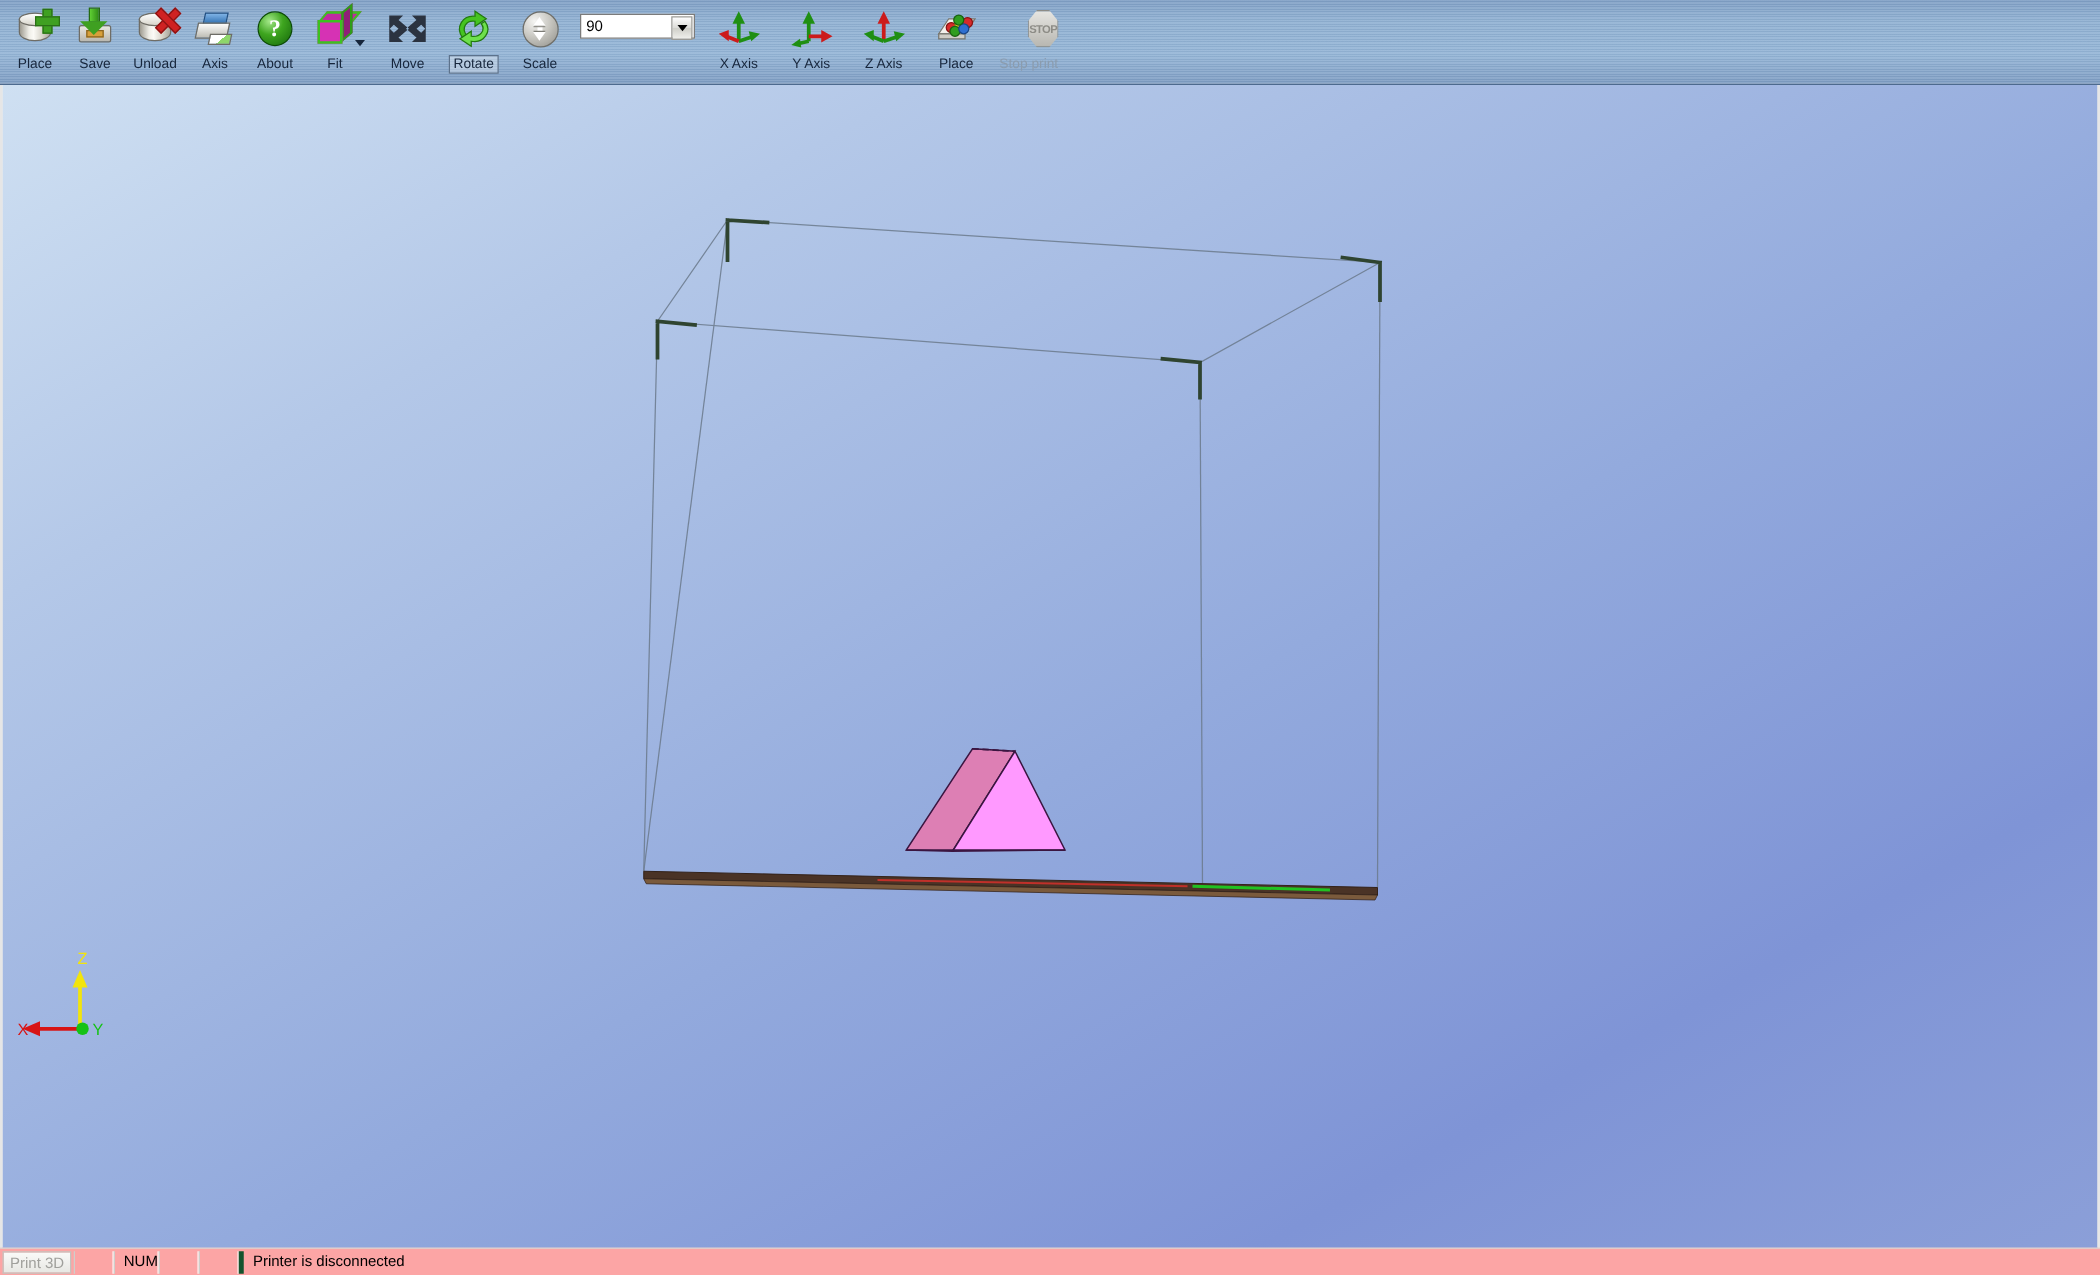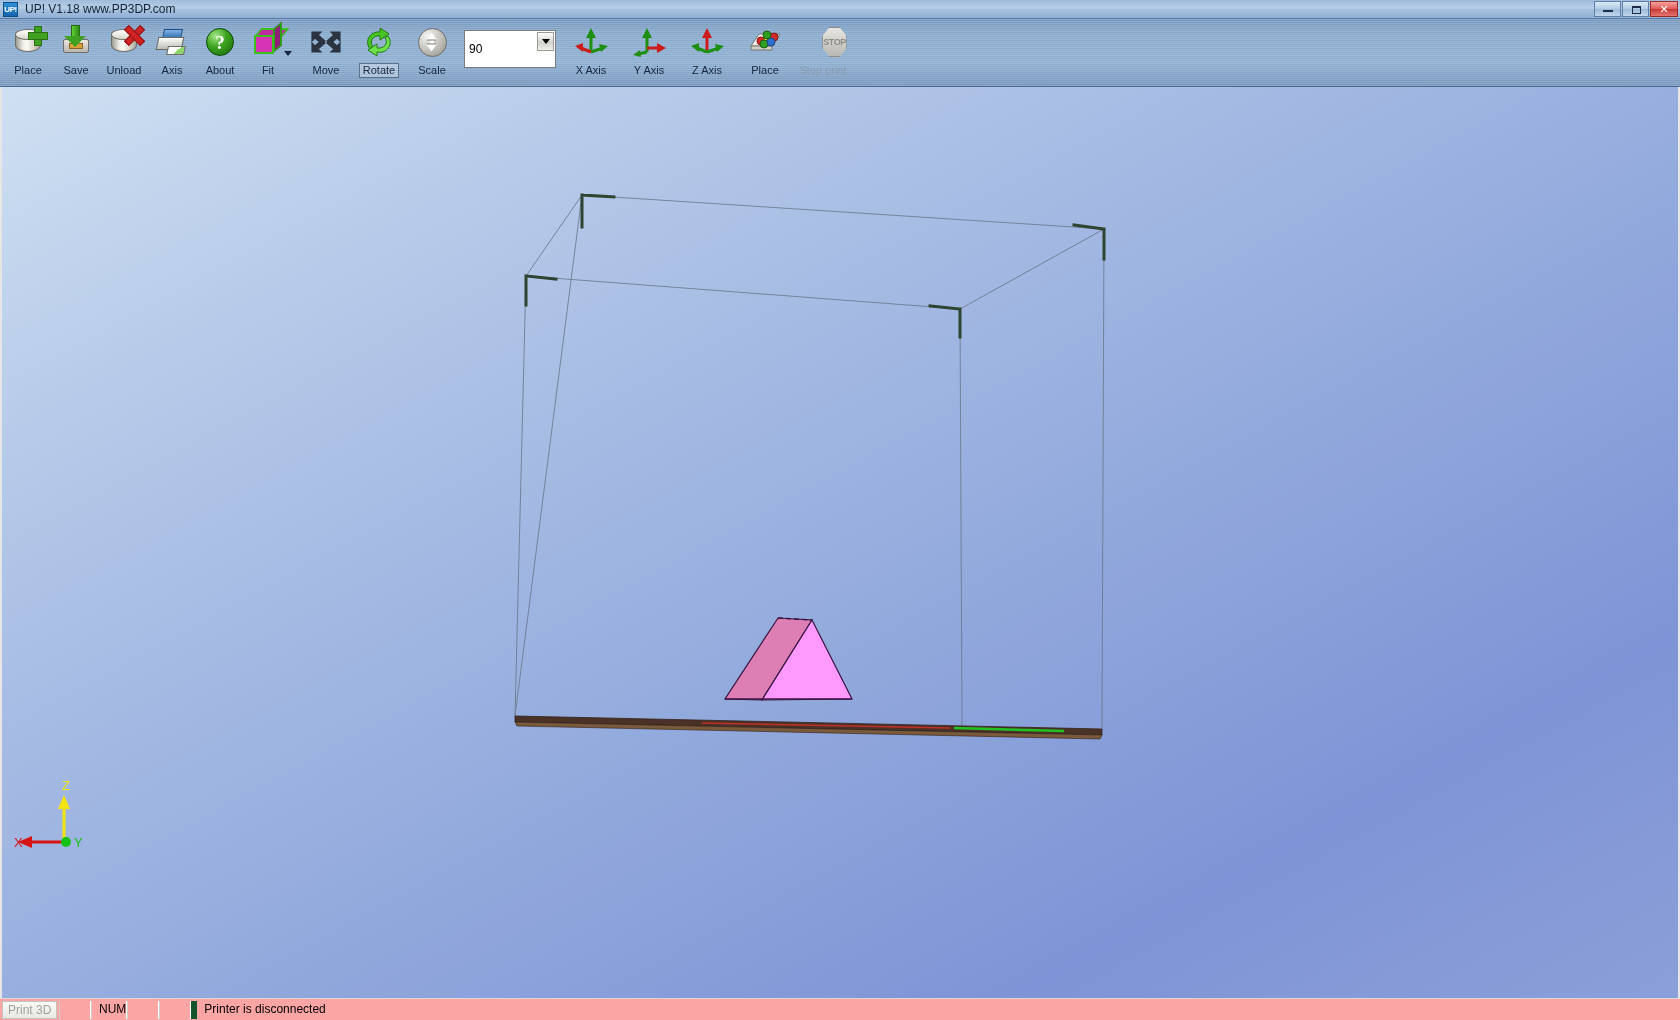--- a/index.html
+++ b/index.html
@@ -318,21 +318,21 @@
     width: 4px; height: 11px;
     background: #ffffff;
   }
 
   
   .combo-wrap {
     margin: 11px 6px 0 8px;
     flex: none;
   }
   .combo {
-    width: 92px; height: 38px;
+    width: 92px; height: 20px;
     border: 1px solid #7b7b7b;
     background: #ffffff;
     display: flex;
     align-items: center;
     position: relative;
   }
   .combo .val {
     font-size: 12px;
     color: #000000;
     padding-left: 4px;
@@ -418,47 +418,32 @@
     border-left: 1px solid #cfcfcb;
     border-right: 1px solid #ffffff;
     min-width: 32px;
     line-height: 17px;
     text-align: right;
     flex: none;
   }
   .sb-cell.num { min-width: 36px; }
   .sb-msg {
     height: 18px;
-    border-left: 6px solid #14532d;
+    border-left: 4px solid #14532d;
     line-height: 17px;
     padding-left: 7px;
     width: 400px;
     flex: none;
   }
 </style>
 </head>
 <body>
 
 <div id="app">
 
-  <div class="titlebar">
-    <div class="app-icon">UP!</div>
-    <div class="title-text">UP! V1.18  www.PP3DP.com</div>
-    <div class="win-buttons">
-      <div class="win-btn">
-        <span class="minbar"></span>
-      </div>
-      <div class="win-btn">
-        <span class="maxbox"></span>
-      </div>
-      <div class="win-btn close">
-        <i>✕</i>
-      </div>
-    </div>
-  </div>
 
 
   <div class="toolbar">
 
     <div class="tool">
       <div class="glyph">
         <div class="cyl">
           <div class="body"></div>
             <div class="top"></div>
           <div class="badge-plus"></div>

